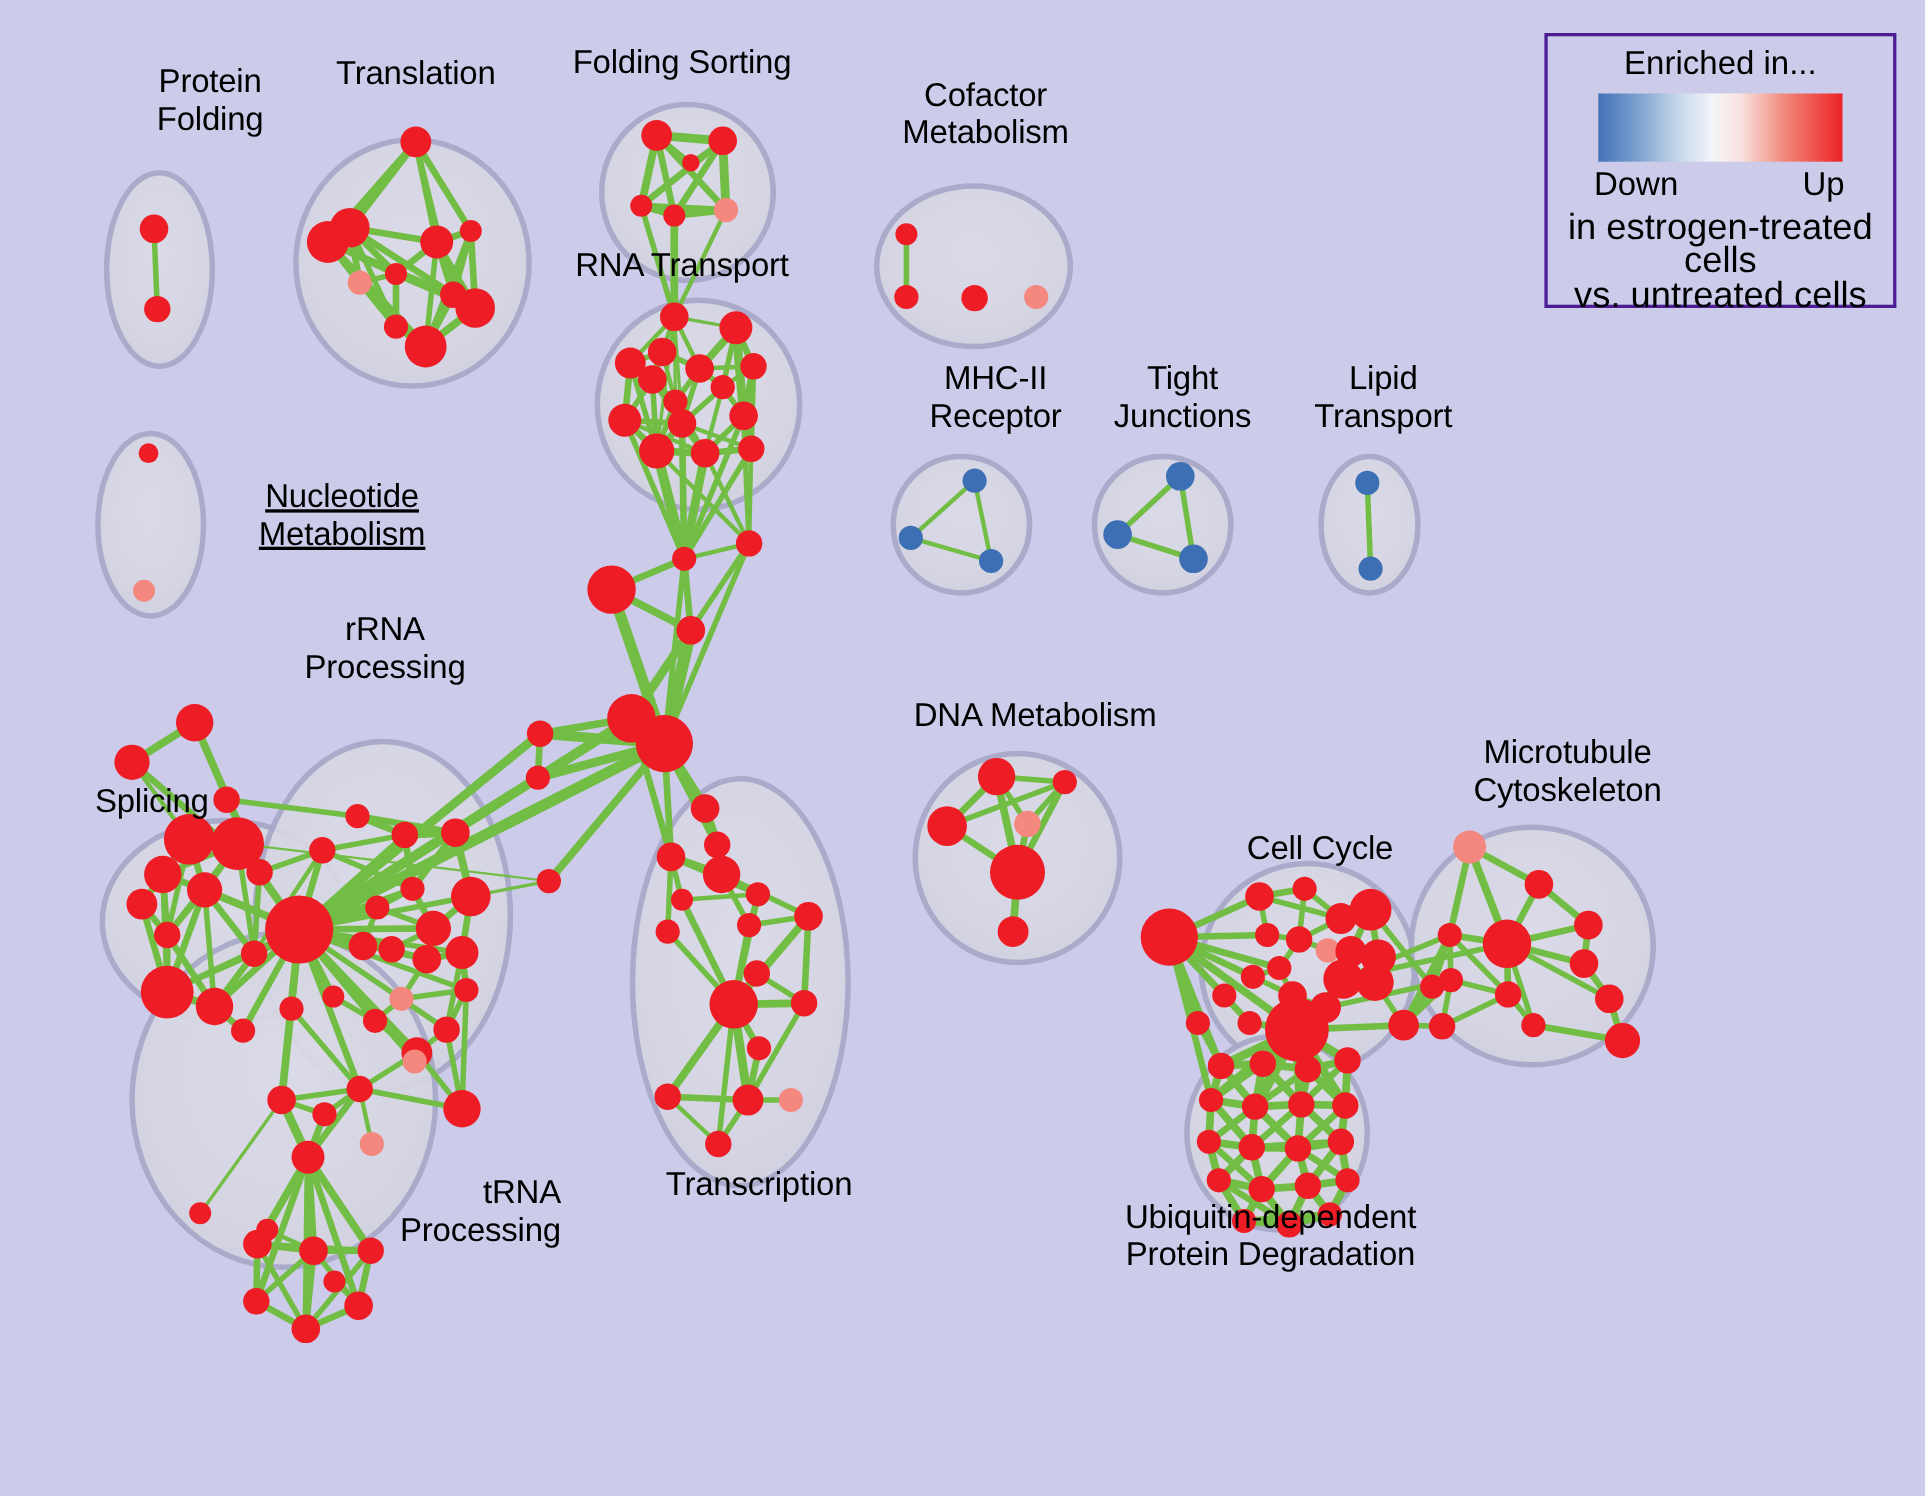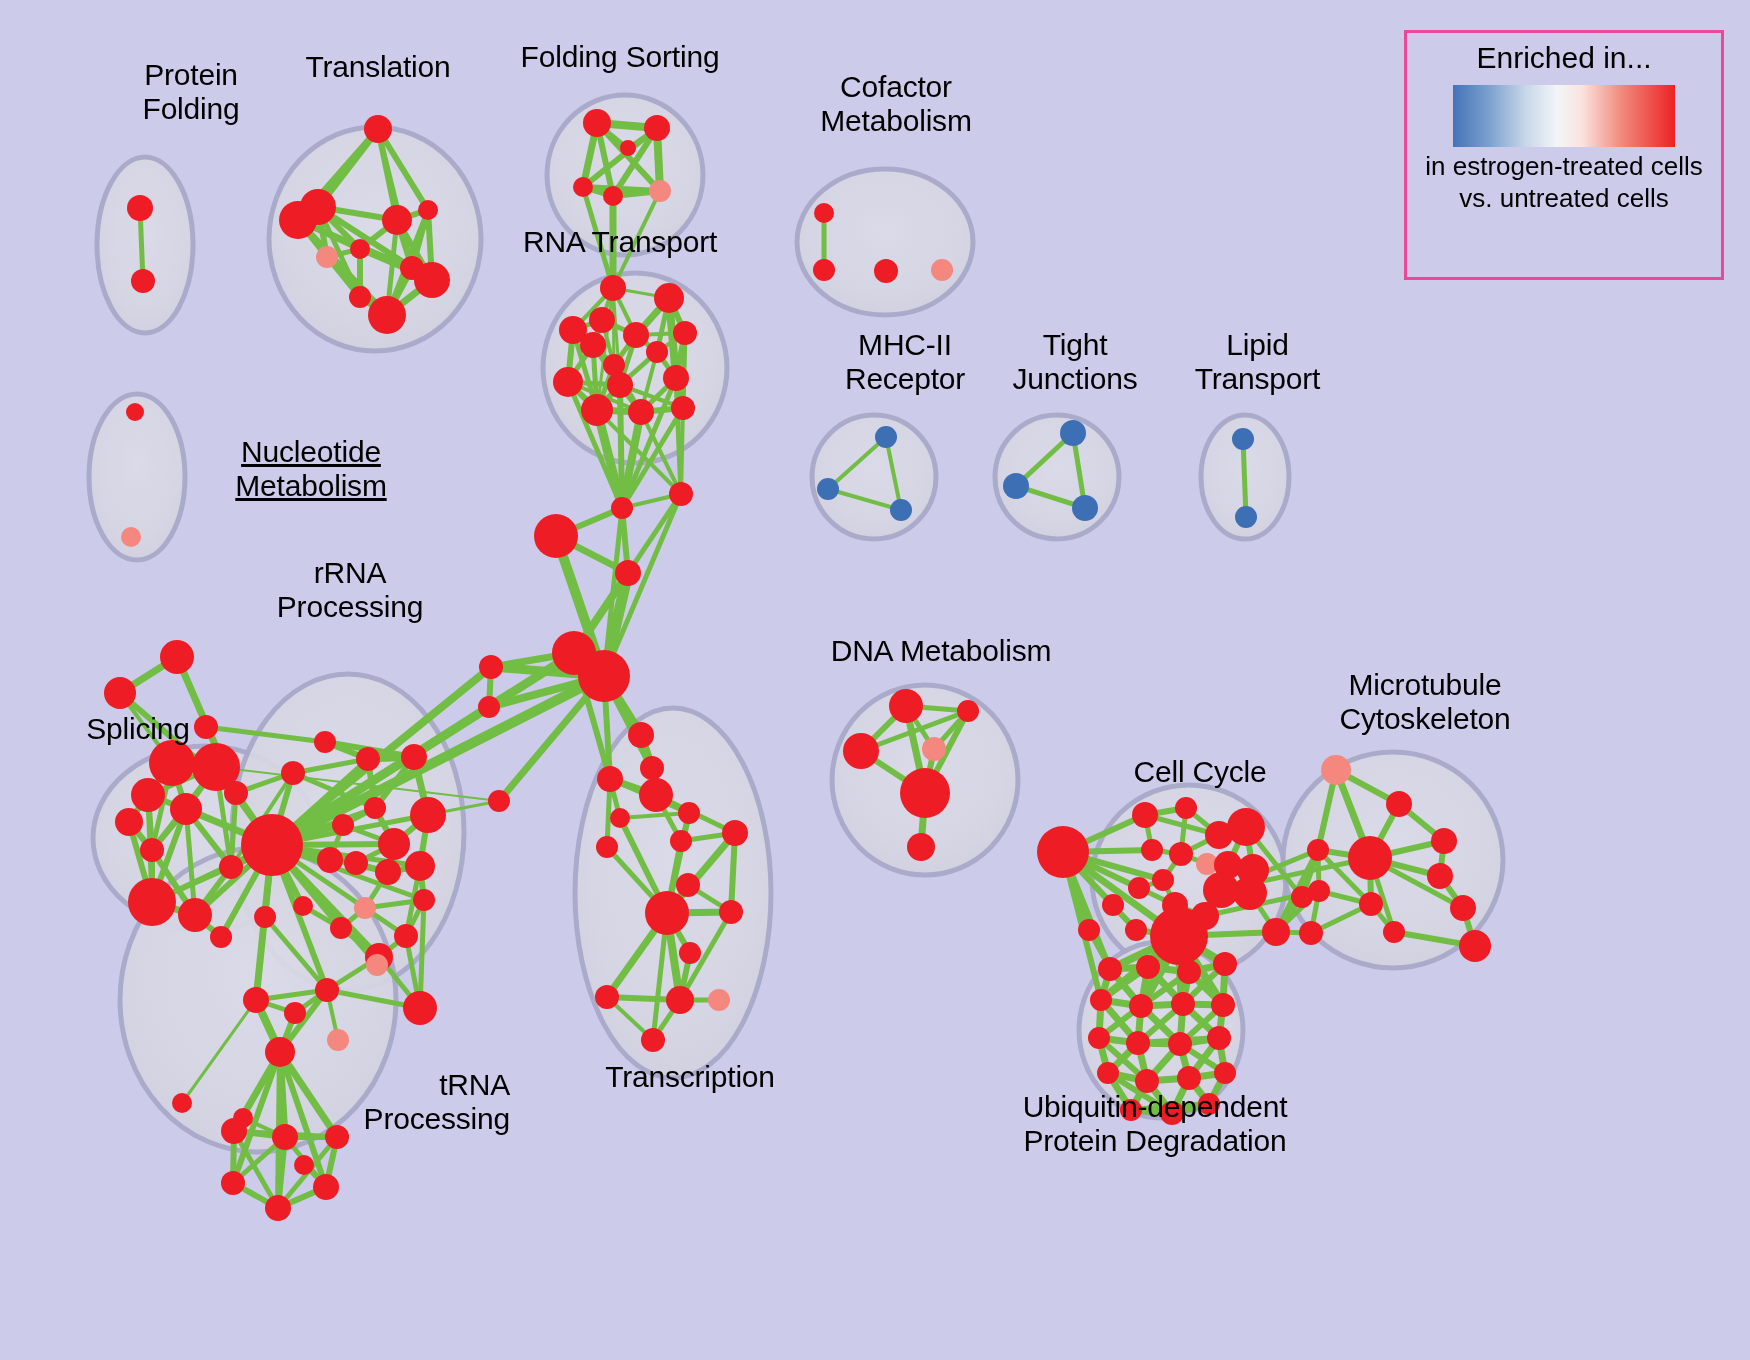--- a/index.html
+++ b/index.html
@@ -28,21 +28,21 @@
     font-family: "Liberation Sans", sans-serif;
     font-size: 30px;
     line-height: 34px;
     white-space: pre;
     text-align: center;
     font-weight: 400;
     letter-spacing: -0.2px;
   }
   .legend-box {
     position: absolute;
-    border: 3px solid #ec4899;
+    border: 3px solid #4c1d95;
     background: #ccccea;
     box-sizing: border-box;
     text-align: center;
   }
   .legend-title {
     font-size: 30px;
     color: #000;
     margin-top: 8px;
     font-family: "Liberation Sans", sans-serif;
   }
@@ -55,21 +55,21 @@
     position: relative;
     height: 38px;
   }
   .legend-down, .legend-up {
     position: absolute;
     font-size: 30px;
     color: #000;
     top: 0;
   }
   .legend-sub {
-    font-size: 26px;
+    font-size: 33px;
     color: #000;
     line-height: 30px;
     margin-top: 2px;
   }
 </style>
 </head>
 <body>
 
 <div id="canvas-wrap">
   <svg id="net-svg" viewBox="0 0 1750 1360">
@@ -753,16 +753,20 @@
       <div class="cluster-label" style="left: 1100px; top: 755px; width: 200px;">Cell Cycle</div>
       <div class="cluster-label" style="left: 1300px; top: 668px; width: 250px;">Microtubule
 Cytoskeleton</div>
       <div class="cluster-label" style="left: 985px; top: 1090px; width: 340px;">Ubiquitin-dependent
 Protein Degradation</div>
     </div>
 
   <div class="legend-box" style="left:1404px; top:30px; width:320px; height:250px;">
     <div class="legend-title">Enriched in...</div>
     <div class="legend-bar" style="width:222px;"></div>
+    <div class="legend-ends">
+      <span class="legend-down" style="left:42px;">Down</span>
+      <span class="legend-up" style="right:44px;">Up</span>
+    </div>
     <div class="legend-sub">in estrogen-treated cells</div>
     <div class="legend-sub">vs. untreated cells</div>
   </div>
 </div>
 
 </body></html>

